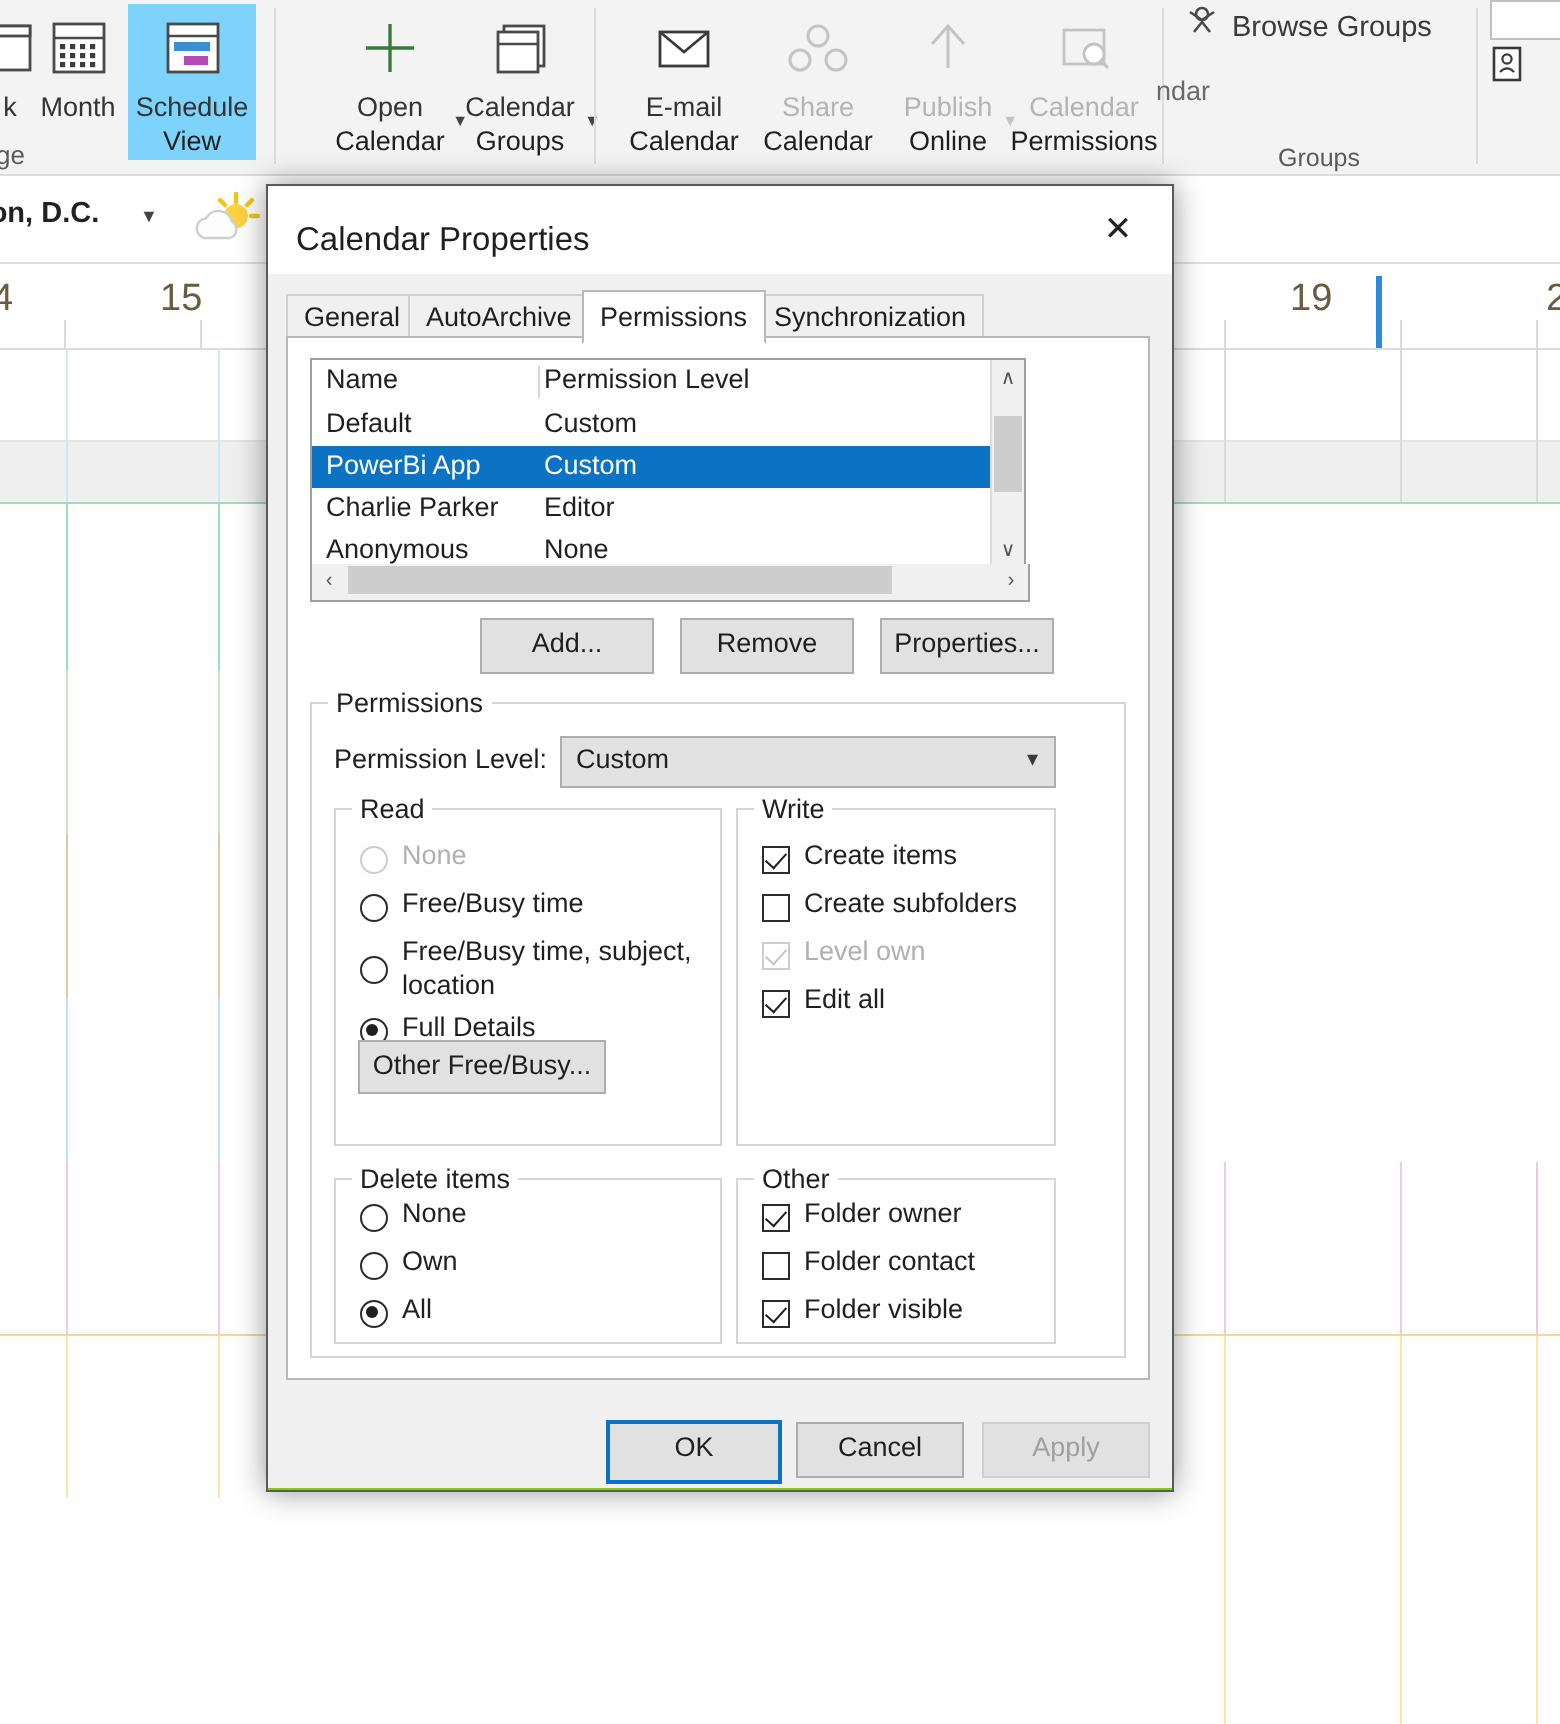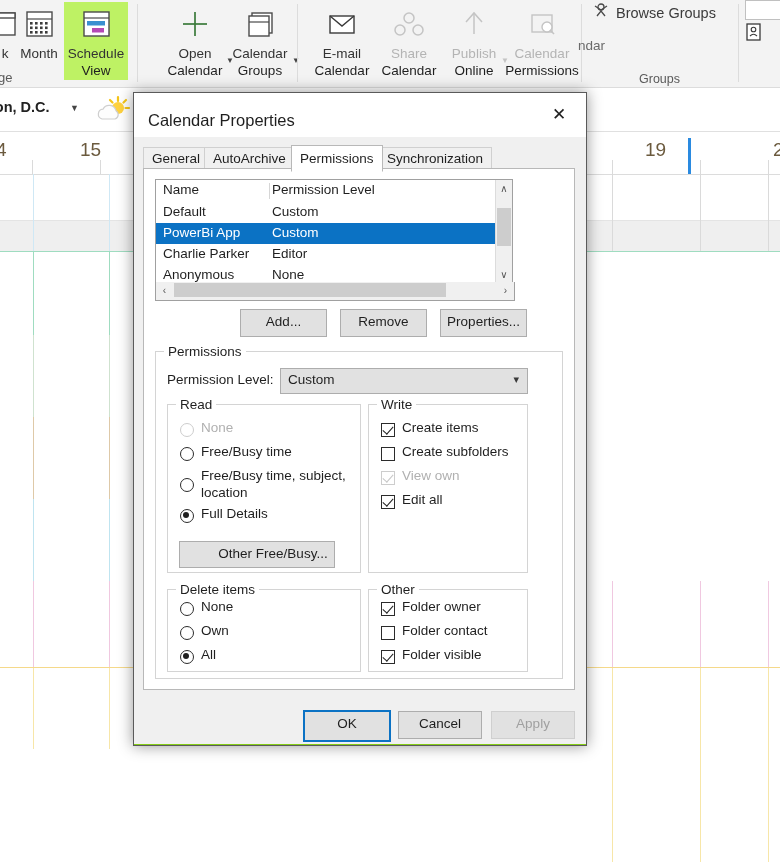--- a/index.html
+++ b/index.html
@@ -13,21 +13,21 @@
   
   #app{position:absolute;left:0;top:0;width:780px;height:862px;}
 
   
   .ribbon{position:absolute;left:0;top:0;width:780px;height:88px;background:#f3f3f3;}
   .ribbon-sep{position:absolute;top:4px;width:1px;height:78px;background:#dcdcdc;}
   .rgroup{position:absolute;top:0;height:88px;}
   .rbtn{position:absolute;top:2px;text-align:center;font-size:13.5px;color:#333;line-height:15px;}
   .rbtn.disabled{color:#b4b4b4;}
   .rbtn .lbl{display:block;margin-top:2px;}
-  .rbtn.sel{background:#bef264;}
+  .rbtn.sel{background:#7dd3fc;}
   .ricon{height:44px;display:flex;align-items:center;justify-content:center;}
   .grouplabel{position:absolute;bottom:2px;width:100%;text-align:center;font-size:12.5px;color:#5a5a5a;}
   .dlglauncher{position:absolute;font-size:9px;color:#888;}
   .ribbon-bottomline{position:absolute;left:0;top:87px;width:780px;height:1px;background:#dcdcdc;}
 
   
   .calarea{position:absolute;left:0;top:88px;width:780px;height:774px;background:#fff;}
   .weatherbar{position:absolute;left:0;top:0;width:780px;height:43px;background:#fff;
     border-bottom:1px solid #e0e0e0;}
   .weather-city{position:absolute;left:-10px;top:11px;font-size:14.5px;color:#222;font-weight:bold;}
@@ -416,31 +416,31 @@
         <div class="gbox" style="left:11px;top:52px;width:192px;height:167px;">
           <span class="glabel">Read</span>
           <span class="rad dis" style="left:12px;top:18px;"></span>
           <span class="lbl dis" style="left:33px;top:15px;">None</span>
           <span class="rad" style="left:12px;top:42px;"></span>
           <span class="lbl" style="left:33px;top:39px;">Free/Busy time</span>
           <span class="rad" style="left:12px;top:73px;"></span>
           <span class="lbl" style="left:33px;top:62px;width:148px;line-height:17px;">Free/Busy time, subject, location</span>
           <span class="rad on" style="left:12px;top:104px;"></span>
           <span class="lbl" style="left:33px;top:101px;">Full Details</span>
-          <div class="btn" style="left:11px;top:136px;width:122px;height:25px;padding-left:32px;">Other Free/Busy...</div>
+          <div class="btn" style="left:11px;top:115px;width:122px;height:25px;">Other Free/Busy...</div>
         </div>
 
         <div class="gbox" style="left:212px;top:52px;width:158px;height:167px;">
           <span class="glabel">Write</span>
           <span class="cbx on" style="left:12px;top:18px;"></span>
           <span class="lbl" style="left:33px;top:15px;">Create items</span>
           <span class="cbx" style="left:12px;top:42px;"></span>
           <span class="lbl" style="left:33px;top:39px;">Create subfolders</span>
           <span class="cbx dis on" style="left:12px;top:66px;"></span>
-          <span class="lbl dis" style="left:33px;top:63px;">View own</span>
+          <span class="lbl dis" style="left:33px;top:63px;">Level own</span>
           <span class="cbx on" style="left:12px;top:90px;"></span>
           <span class="lbl" style="left:33px;top:87px;">Edit all</span>
         </div>
 
         <div class="gbox" style="left:11px;top:237px;width:192px;height:81px;">
           <span class="glabel">Delete items</span>
           <span class="rad" style="left:12px;top:12px;"></span>
           <span class="lbl" style="left:33px;top:9px;">None</span>
           <span class="rad" style="left:12px;top:36px;"></span>
           <span class="lbl" style="left:33px;top:33px;">Own</span>

